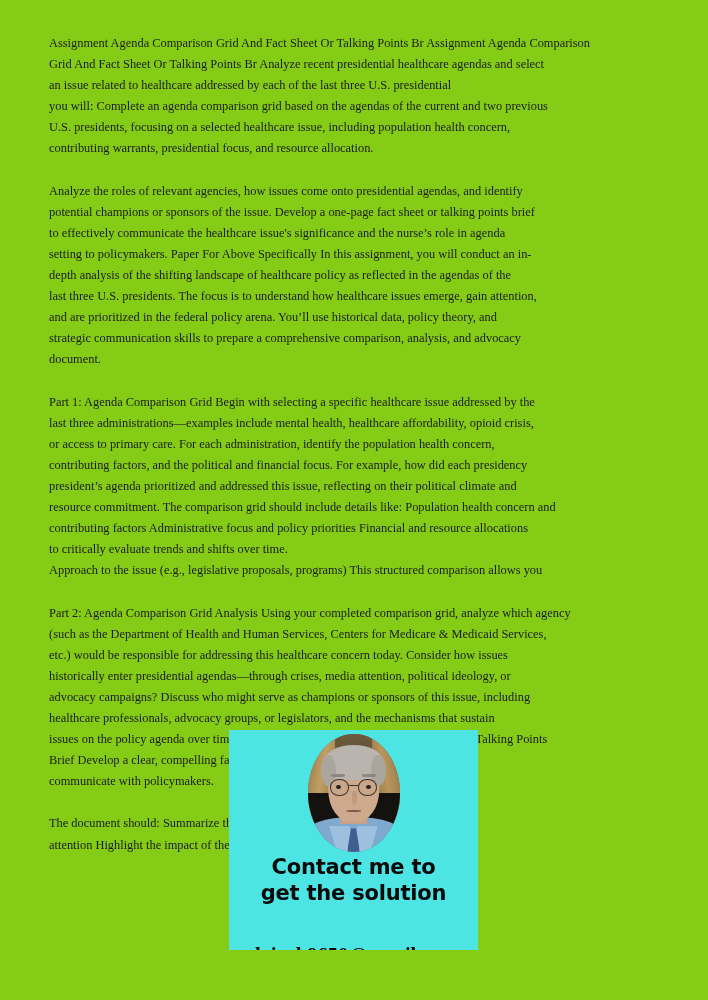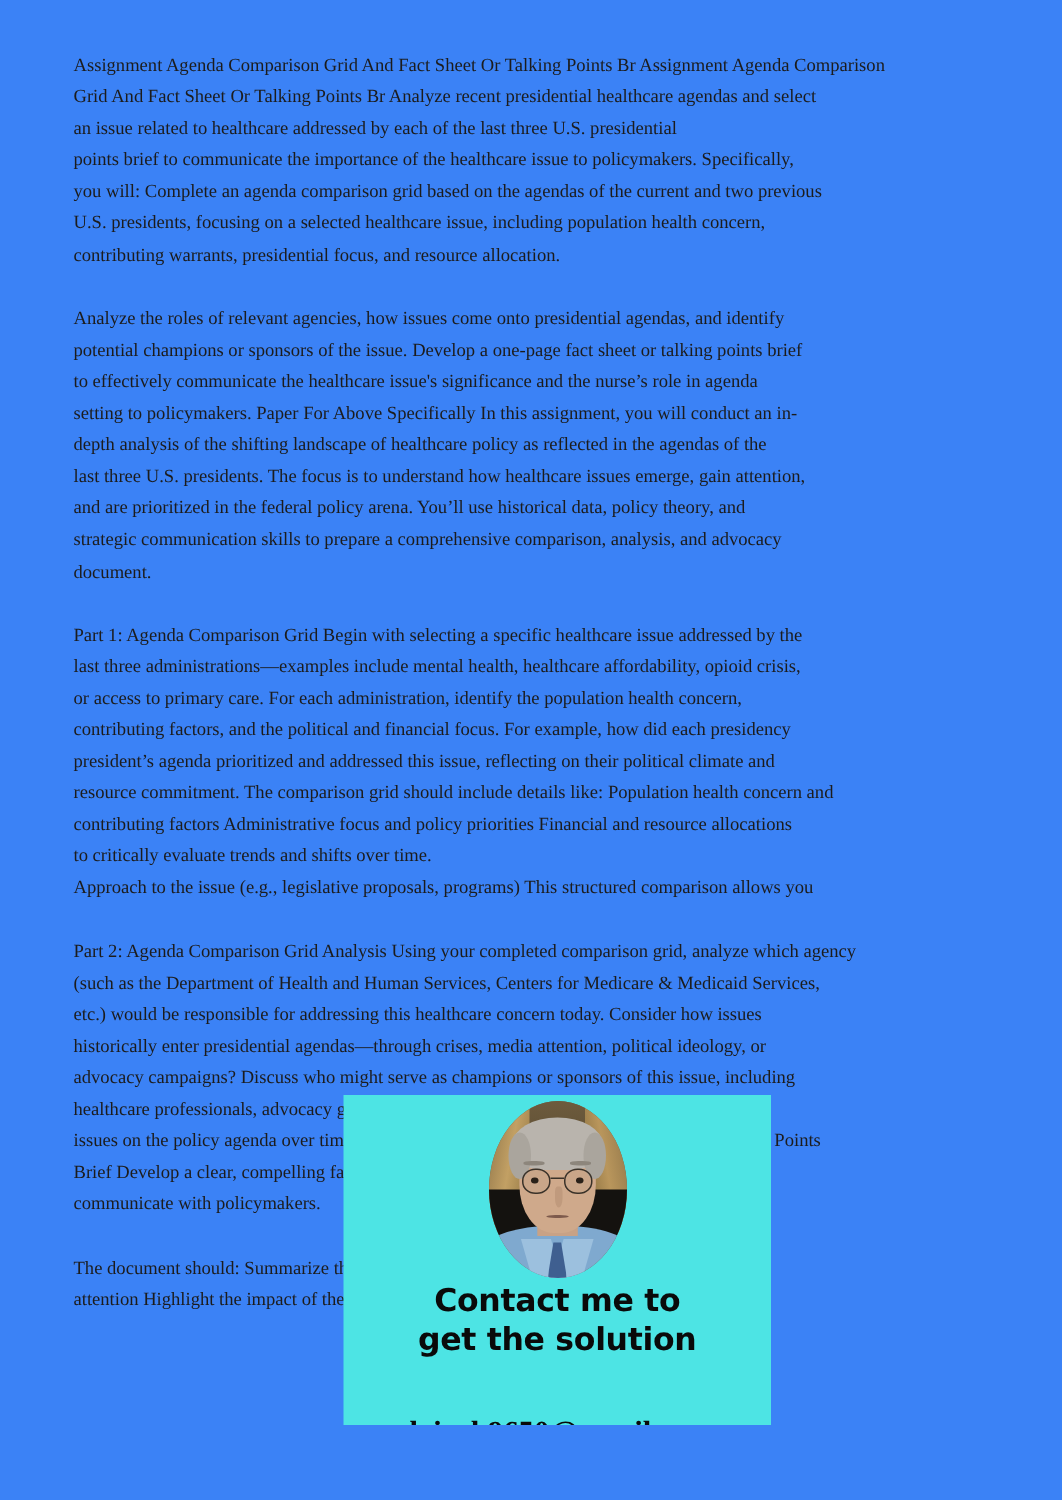--- a/index.html
+++ b/index.html
@@ -13,21 +13,21 @@
     position: relative;
     overflow: hidden;
     font-family: "Liberation Serif", "DejaVu Serif", serif;
   }
 
   #page {
     position: absolute;
     left: 0; top: 0;
     width: 708px;
     height: 1000px;
-    background: #3b82f6;
+    background: #84cc16;
   }
 
   #doc-body {
     position: absolute;
     left: 49px;
     top: 33px;
     width: 630px;
   }
 
   .para {
@@ -44,21 +44,20 @@
   
   #promo {
     position: absolute;
     left: 229px;
     top: 730px;
     width: 249px;
     height: 220px;
     background: #4de4e4;
     z-index: 20;
     overflow: hidden;
-    padding-left: 36px;
   }
 
   #promo-photo {
     position: absolute;
     left: 50%;
     transform: translateX(-50%);
     top: 4px;
     width: 92px;
     height: 118px;
     border-radius: 50% / 50%;
@@ -196,21 +195,20 @@
 </head>
 <body>
 
 <div id="page">
 
   <div id="doc-body">
       <p class="para">
         <span class="ln">Assignment Agenda Comparison Grid And Fact Sheet Or Talking Points Br Assignment Agenda Comparison</span>
         <span class="ln">Grid And Fact Sheet Or Talking Points Br Analyze recent presidential healthcare agendas and select</span>
         <span class="ln">an issue related to healthcare addressed by each of the last three U.S. presidential</span>
-        <span class="ln">points brief to communicate the importance of the healthcare issue to policymakers. Specifically,</span>
         <span class="ln">you will: Complete an agenda comparison grid based on the agendas of the current and two previous</span>
         <span class="ln">U.S. presidents, focusing on a selected healthcare issue, including population health concern,</span>
         <span class="ln">contributing warrants, presidential focus, and resource allocation.</span>
       </p>
       <p class="para">
         <span class="ln">Analyze the roles of relevant agencies, how issues come onto presidential agendas, and identify</span>
         <span class="ln">potential champions or sponsors of the issue. Develop a one-page fact sheet or talking points brief</span>
         <span class="ln">to effectively communicate the healthcare issue's significance and the nurse’s role in agenda</span>
         <span class="ln">setting to policymakers. Paper For Above Specifically In this assignment, you will conduct an in-</span>
         <span class="ln">depth analysis of the shifting landscape of healthcare policy as reflected in the agendas of the</span>

